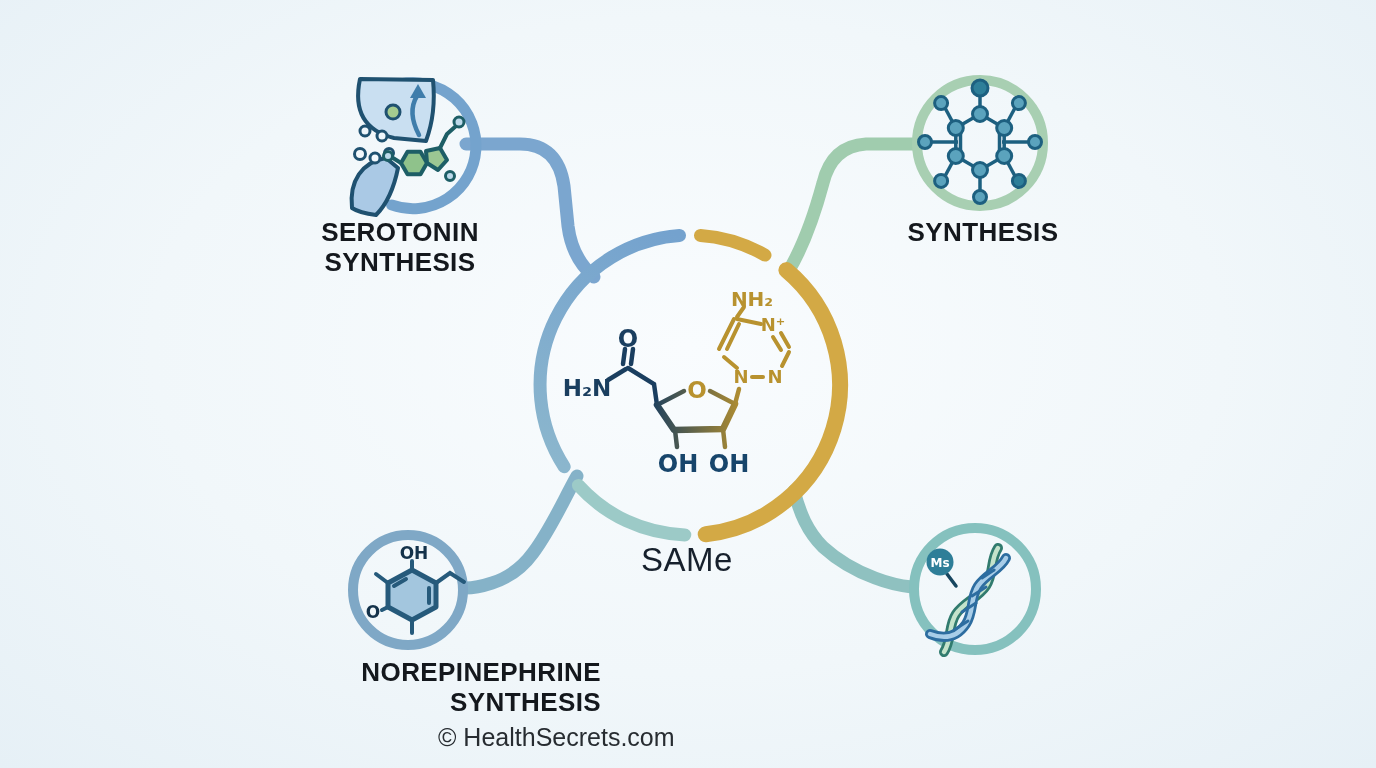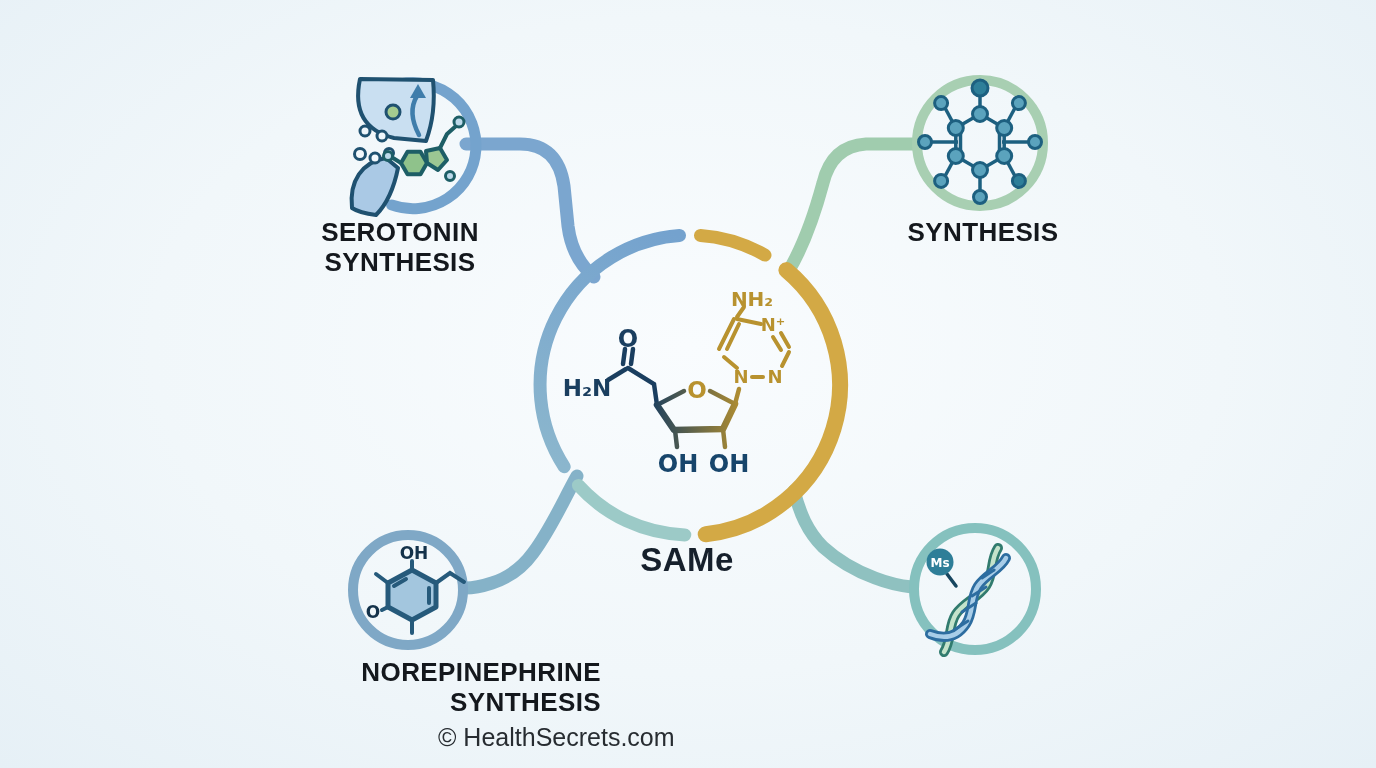--- a/index.html
+++ b/index.html
@@ -19,21 +19,21 @@
     font-weight:800;
     font-size:26px;
     line-height:30px;
     letter-spacing:.4px;
   }
   .same-label{
     position:absolute;
     width:240px;
     text-align:center;
     color:#16202c;
-    font-weight:700;
+    font-weight:400;
     font-size:33px;
     letter-spacing:.5px;
   }
   .footer-credit{
     position:absolute;
     width:500px;
     text-align:left;
     color:#272c31;
     font-weight:400;
     font-size:25px;

